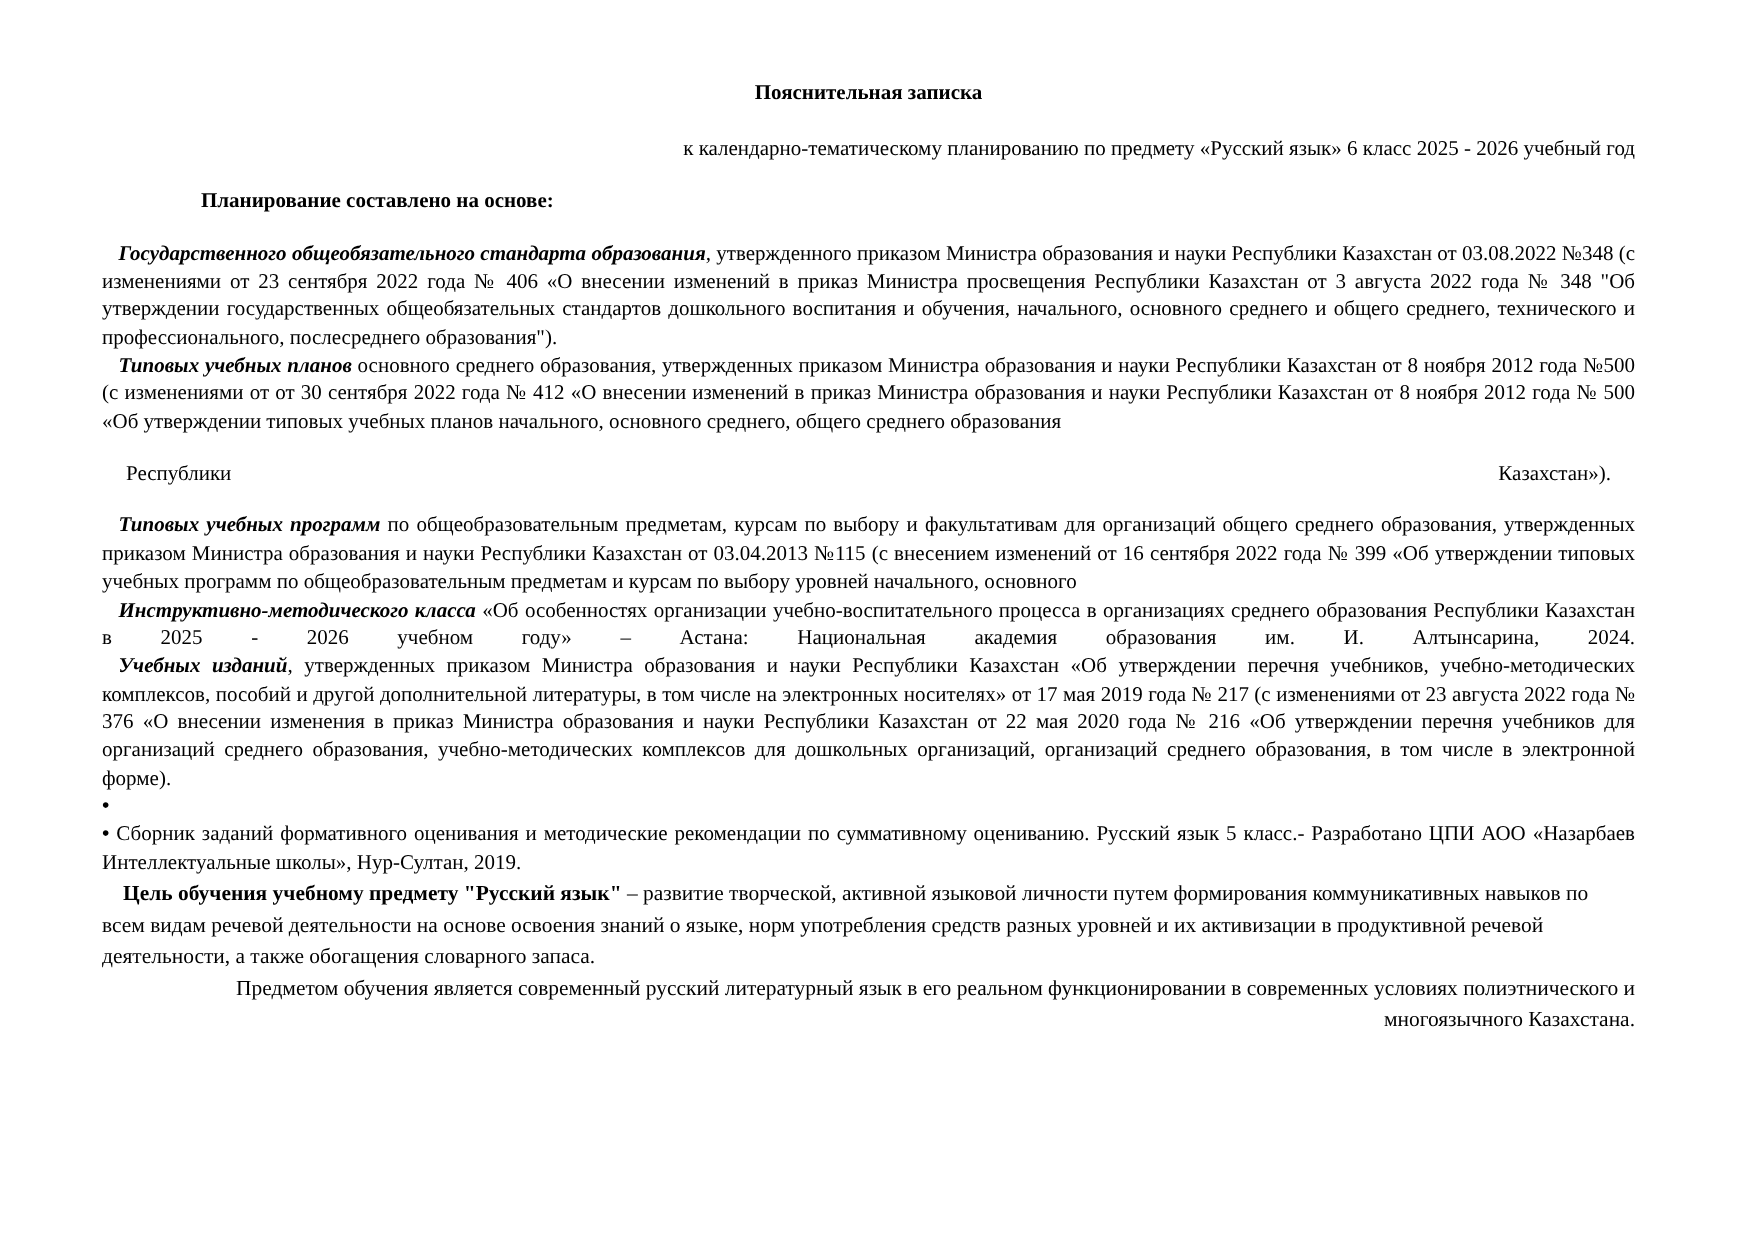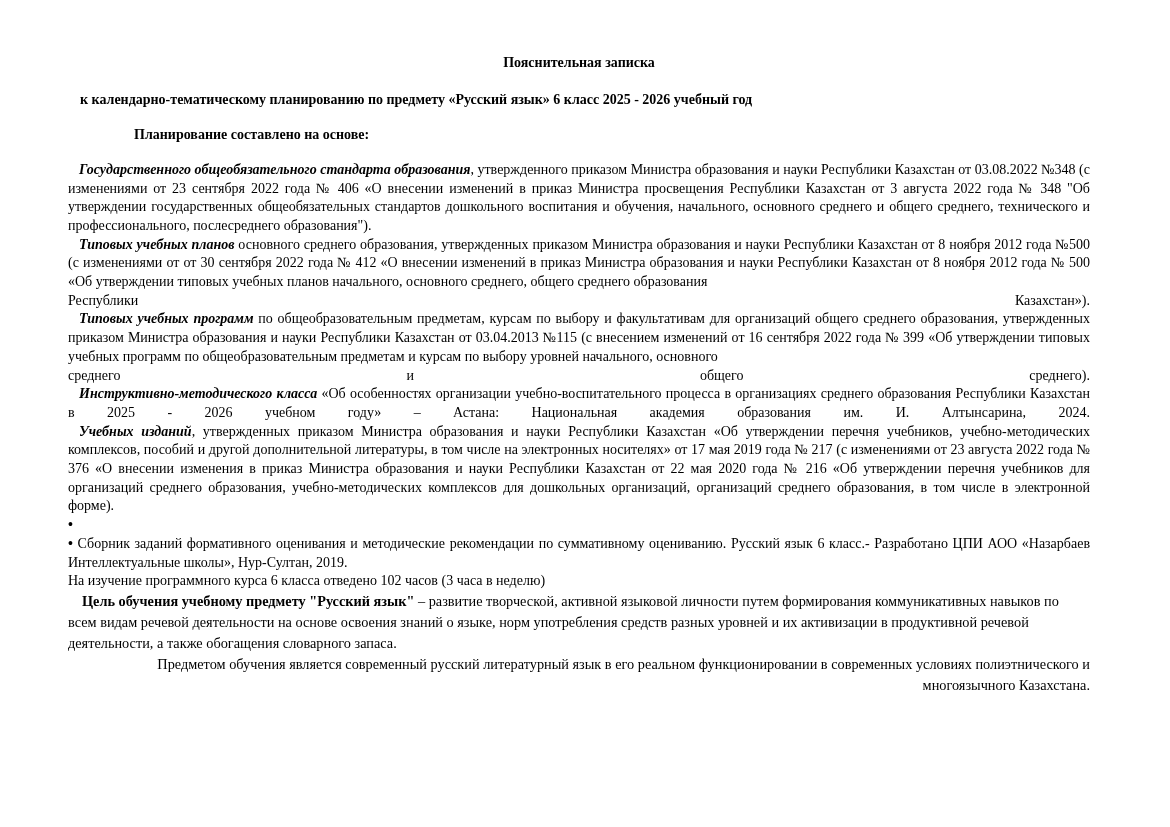--- a/index.html
+++ b/index.html
@@ -15,23 +15,23 @@
     box-sizing: border-box;
     padding: 54px 80px 0 68px;
     overflow: hidden;
   }
   .doc-title {
     text-align: center;
     font-weight: bold;
     margin: 0 0 18.7px 0;
   }
   .doc-subtitle {
-    text-align: left;
-    font-weight: bold;
-    margin: 12px;
+    text-align: right;
+    font-weight: normal;
+    margin: 0;
   }
   .basis-heading {
     font-weight: bold;
     margin: 16px;
     padding-left: 50px;
   }
   .para {
     margin: 0;
     text-align: justify;
     text-indent: 11px;
@@ -39,21 +39,21 @@
   .para.justify-last {
     text-align-last: justify;
   }
   .lead {
     font-weight: bold;
     font-style: italic;
   }
   .spread-line {
     display: flex;
     justify-content: space-between;
-    margin: 0;
+    margin: 16px;
     gap: 11px;
   }
   .sources-heading {
     font-weight: bold;
     margin: 18.7px 0 0 0;
     text-indent: 18px;
   }
   .bullet-item {
     margin: 0;
     text-align: justify;
@@ -90,35 +90,28 @@
 
   <p class="para"><span class="lead">Государственного общеобязательного стандарта образования</span><span>, утвержденного приказом Министра образования и науки Республики Казахстан от 03.08.2022 №348 (с изменениями от 23 сентября 2022 года № 406 «О внесении изменений в приказ Министра просвещения Республики Казахстан от 3 августа 2022 года № 348 "Об утверждении государственных общеобязательных стандартов дошкольного воспитания и обучения, начального, основного среднего и общего среднего, технического и профессионального, послесреднего образования").</span></p>
 
   <p class="para"><span class="lead">Типовых учебных планов</span><span> основного среднего образования, утвержденных приказом Министра образования и науки Республики Казахстан от 8 ноября 2012 года №500 (с изменениями от  от 30 сентября 2022 года № 412 «О внесении изменений в приказ Министра образования и науки Республики Казахстан от 8 ноября 2012 года № 500 «Об утверждении типовых учебных планов начального, основного среднего, общего среднего образования</span></p>
   <div class="spread-line">
     <span>Республики</span>
     <span>Казахстан»).</span>
   </div>
 
   <p class="para"><span class="lead">Типовых учебных программ</span><span> по общеобразовательным предметам, курсам по выбору и факультативам для организаций общего среднего образования, утвержденных приказом Министра образования и науки Республики Казахстан от 03.04.2013 №115 (с внесением изменений от 16 сентября 2022 года № 399 «Об утверждении типовых учебных программ по общеобразовательным предметам и курсам по выбору уровней начального, основного</span></p>
-  <div class="spread-line">
-    <span>среднего</span>
-    <span>и</span>
-    <span>общего</span>
-    <span>среднего).</span>
-  </div>
 
   <p class="para justify-last"><span class="lead">Инструктивно-методического класса</span><span> «Об особенностях организации учебно-воспитательного процесса в организациях среднего образования Республики Казахстан в 2025 - 2026 учебном году» – Астана: Национальная академия образования им. И. Алтынсарина, 2024.</span></p>
 
   <p class="para"><span class="lead">Учебных изданий</span><span>, утвержденных приказом Министра образования и науки Республики Казахстан «Об утверждении перечня учебников, учебно-методических комплексов, пособий и другой дополнительной литературы, в том числе на электронных носителях» от 17 мая 2019 года № 217  (с изменениями от 23 августа 2022 года № 376 «О внесении изменения в приказ Министра образования и науки Республики Казахстан от 22 мая 2020 года № 216 «Об утверждении перечня учебников для организаций среднего образования, учебно-методических комплексов для дошкольных организаций, организаций среднего образования, в том числе в электронной форме).</span></p>
 
 
   <p class="bullet-item"><span class="bullet-marker"></span></p>
-  <p class="bullet-item"><span class="bullet-marker"></span><span>Сборник заданий формативного оценивания и методические рекомендации по суммативному оцениванию. Русский язык 6 класс.- Разработано ЦПИ АОО «Назарбаев Интеллектуальные школы»,   Нур-Султан, 2019.</span></p>
+  <p class="bullet-item"><span class="bullet-marker"></span><span>Сборник заданий формативного оценивания и методические рекомендации по суммативному оцениванию. Русский язык 5 класс.- Разработано ЦПИ АОО «Назарбаев Интеллектуальные школы»,   Нур-Султан, 2019.</span></p>
 
-  <p class="hours-note">На изучение программного курса 6 класса отведено 102 часов  (3 часа в неделю)</p>
 
   <div class="goal-block">
     <p class="goal-para"><span class="goal-lead">Цель обучения учебному предмету "Русский язык"</span><span> – развитие творческой, активной языковой личности путем формирования коммуникативных навыков по всем видам речевой деятельности на основе освоения знаний о языке, норм употребления средств разных уровней и их активизации в продуктивной речевой деятельности, а также обогащения словарного запаса.</span></p>
     <p class="subject-para">Предметом обучения является современный русский литературный язык в его реальном функционировании в современных условиях полиэтнического и многоязычного Казахстана.</p>
   </div>
 
 </div>
 
 </body></html>

